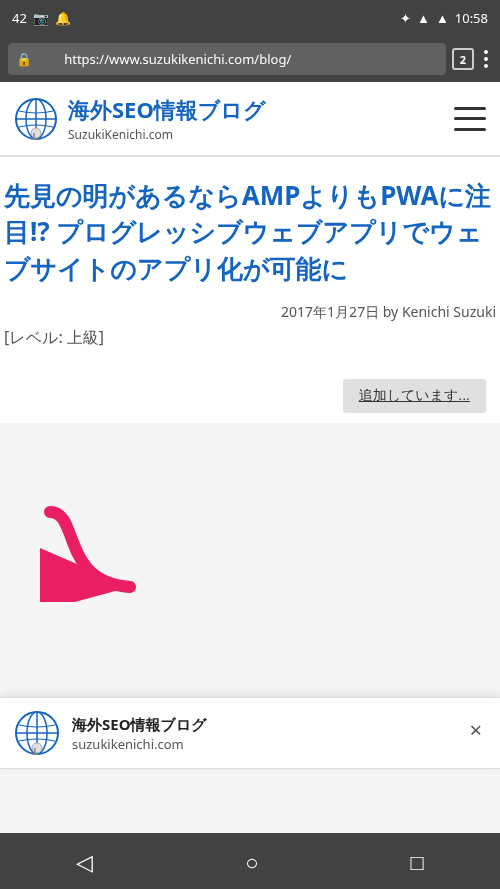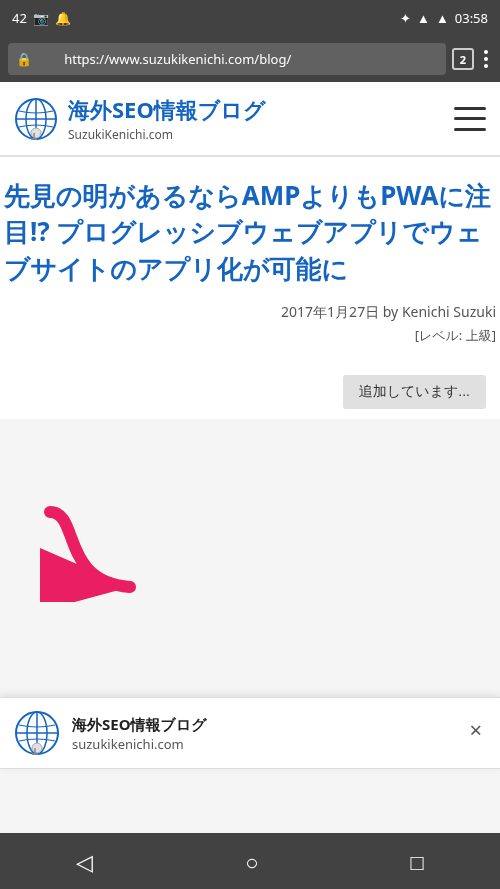--- a/index.html
+++ b/index.html
@@ -157,23 +157,22 @@
       line-height: 1.4;
       margin-bottom: 16px;
     }
     .article-meta {
       font-size: 14px;
       color: #555;
       text-align: right;
       margin-bottom: 4px;
     }
     .article-level {
-      font-size: 13px;
-      color: #555;
-      text-align: right;
+      font-size: 16px;
+      color: #555;
       margin-bottom: 20px;
     }
     .article-body {
       font-size: 15px;
       color: #333;
       line-height: 1.7;
     }
     .link-text {
       color: #1565C0;
       text-decoration: none;
@@ -238,20 +237,21 @@
       background: white;
     }
     .add-button {
       background: #e0e0e0;
       border: none;
       border-radius: 3px;
       padding: 8px 16px;
       font-size: 14px;
       color: #333;
       cursor: pointer;
+      text-decoration: underline;
     }
 
     
     .nav-bar {
       position: absolute;
       bottom: 0;
       left: 0;
       right: 0;
       background: #424242;
       height: 56px;
@@ -278,21 +278,21 @@
 <div class="status-bar">
   <div class="status-left">
     <span>42</span>
     <span>📷</span>
     <span>🔔</span>
   </div>
   <div class="status-right">
     <span>✦</span>
     <span>▲</span>
     <span>▲</span>
-    <span>03:58</span>
+    <span>10:58</span>
   </div>
 </div>
 
 <div class="url-bar">
   <div class="url-container">
     <span class="lock-icon">🔒</span>
     <span class="url-text">https://www.suzukikenichi.com/blog/</span>
   </div>
   <div class="tab-count">2</div>
   <div class="menu-dots">

